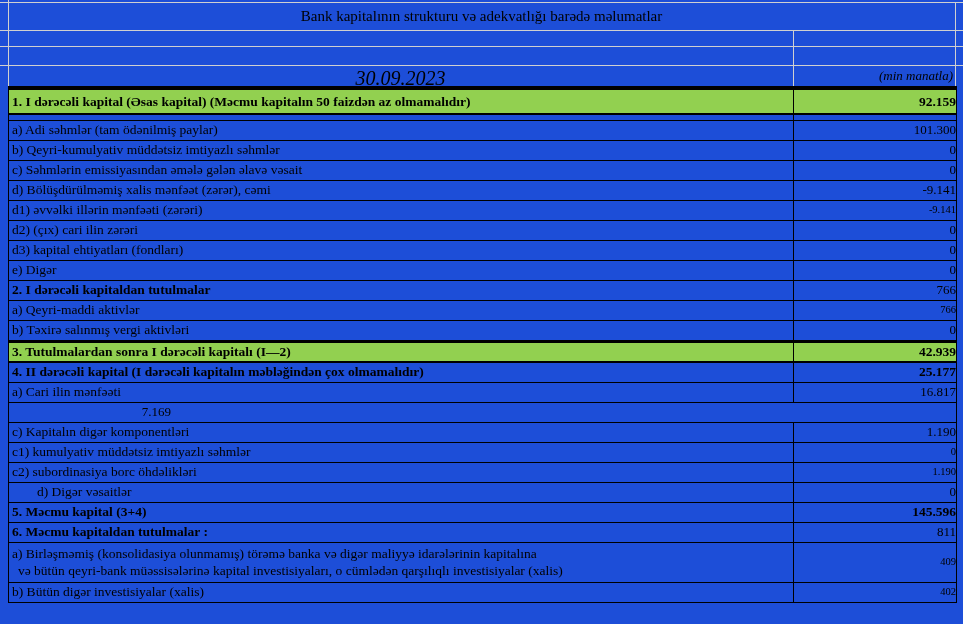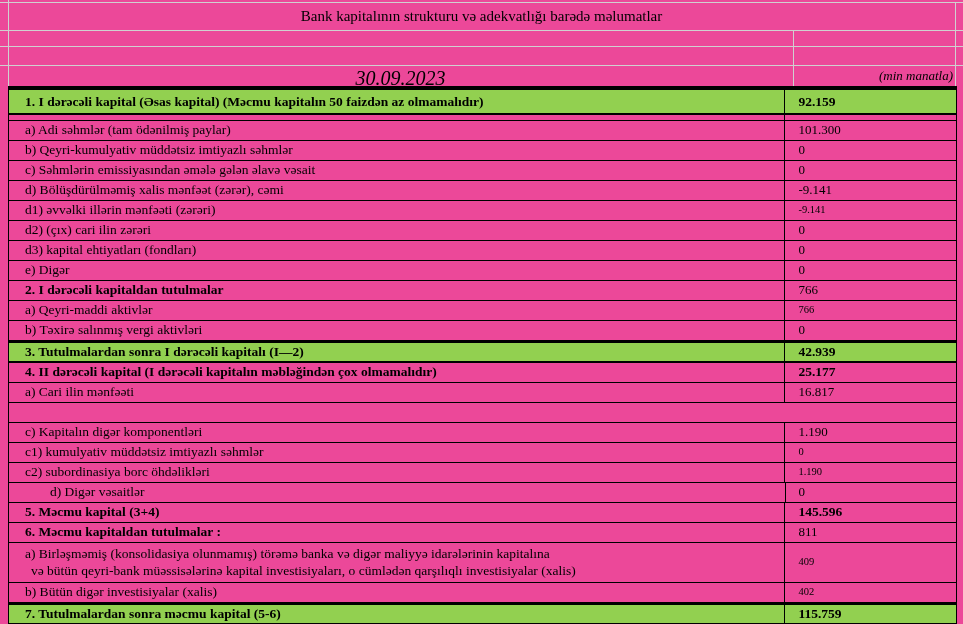--- a/index.html
+++ b/index.html
@@ -1,17 +1,17 @@
 <!DOCTYPE html>
 <html><head>
 <meta charset="utf-8">
 <style>
   html,body{margin:0;padding:0;background:#fff;}
   .sheet{
-    position:relative;width:963px;height:624px;overflow:hidden;background:#ec4899;
+    position:relative;width:963px;height:624px;overflow:hidden;background:#1d4ed8;
     font-family:"Liberation Serif","DejaVu Serif",serif;color:#000;
   }
   
   .gl{position:absolute;background:#d0d0d0;}
   .gl.h{height:1px;}
   .gl.v{width:1px;}
   .title-row{
     position:absolute;top:2px;left:8px;width:947px;height:28px;
     display:flex;align-items:center;justify-content:center;
     font-size:15px;
@@ -23,27 +23,27 @@
   }
   .unit-label{
     position:absolute;right:2px;top:2px;font-style:italic;font-size:13px;
   }
   
   .tbl{
     position:absolute;top:86px;left:8px;width:947px;
     border-left:1px solid #000;border-right:1px solid #000;border-top:2px solid #000;
   }
   .row{display:flex;box-sizing:border-box;border-bottom:1px solid #000;height:20px;}
-  .cell{box-sizing:border-box;overflow:hidden;margin-left:13px;}
+  .cell{box-sizing:border-box;overflow:hidden;}
   .lab{
     width:785px;border-right:1px solid #000;padding:0 2px 0 3px;
     font-size:13.5px;line-height:18px;white-space:nowrap;
   }
   .val{
-    width:162px;text-align:left;font-size:13px;line-height:18px;
+    width:162px;text-align:right;font-size:13px;line-height:18px;
   }
   .row.green{background:#92d050;border-top:2px solid #000;border-bottom:2px solid #000;}
   .row.h27{height:27px;}
   .row.h27 .lab,.row.h27 .val{line-height:23px;}
   .row.h21{height:22px;}
   .row.bl .lab{font-weight:bold;}
   .row.bv .val{font-weight:bold;font-size:13.5px;}
   .row.sv .val{font-size:10.5px;}
   .row.spacer{height:6px;}
   .row.indent .lab{padding-left:28px;}
@@ -150,20 +150,21 @@
       <div class="cell lab">4. II dərəcəli  kapital (I dərəcəli  kapitalın  məbləğindən çox olmamalıdır)</div>
       <div class="cell val">25.177</div>
     </div>
 
     <div class="row">
       <div class="cell lab">a) Cari ilin mənfəəti</div>
       <div class="cell val">16.817</div>
     </div>
 
     <div class="row">
+      <div class="cell val">7.169</div>
     </div>
 
     <div class="row">
       <div class="cell lab">c)  Kapitalın digər komponentləri</div>
       <div class="cell val">1.190</div>
     </div>
 
     <div class="row sv">
       <div class="cell lab">c1) kumulyativ müddətsiz imtiyazlı səhmlər</div>
       <div class="cell val">0</div>
@@ -195,19 +196,15 @@
         <span class="l2">və bütün qeyri-bank müəssisələrinə kapital investisiyaları, o cümlədən qarşılıqlı investisiyalar (xalis)</span>
       </div>
       <div class="cell val">409</div>
     </div>
 
     <div class="row sv">
       <div class="cell lab">b)    Bütün digər investisiyalar (xalis)</div>
       <div class="cell val">402</div>
     </div>
 
-    <div class="row green h21 bl bv">
-      <div class="cell lab">7. Tutulmalardan  sonra məcmu kapital (5-6)</div>
-      <div class="cell val">115.759</div>
-    </div>
 
   </div>
 </div>
 
 </body></html>

